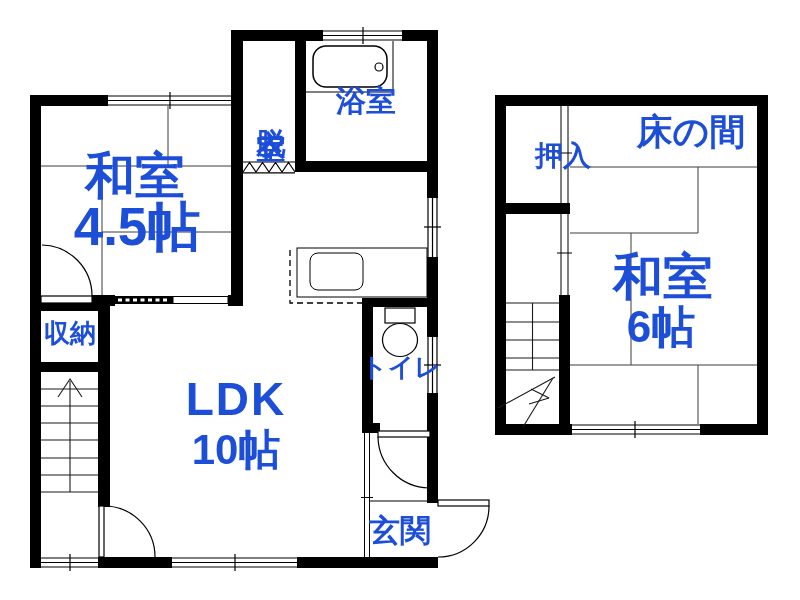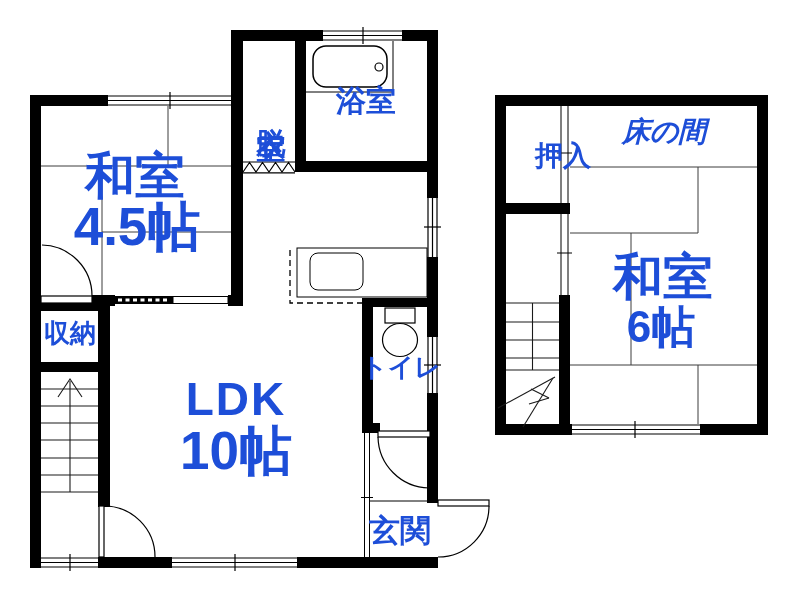--- a/index.html
+++ b/index.html
@@ -238,26 +238,26 @@
   <div class="lbl" style="left:135px;top:176px;font-size:50px;">和室</div>
   <div class="lbl" style="left:137px;top:226px;font-size:53px;">4.5帖</div>
 
   <div class="lbl vert" style="left:271px;top:107px;font-size:29px;">脱衣室</div>
 
   <div class="lbl" style="left:366px;top:101px;font-size:30px;">浴室</div>
 
   <div class="lbl" style="left:70px;top:333px;font-size:26px;">収納</div>
 
   <div class="lbl" style="left:236px;top:399px;font-size:46px;letter-spacing:2px;">LDK</div>
-  <div class="lbl" style="left:236px;top:450px;font-size:53px;">10帖</div>
+  <div class="lbl" style="left:236px;top:450px;font-size:42px;">10帖</div>
 
   <div class="lbl" style="left:400px;top:530px;font-size:31px;">玄関</div>
 
   <div class="lbl" style="left:401px;top:367px;font-size:26px;">トイレ</div>
 
   <div class="lbl" style="left:563px;top:156px;font-size:28px;">押入</div>
 
-  <div class="lbl" style="left:664px;top:132px;font-size:28px;font-style:italic;">床の間</div>
+  <div class="lbl" style="left:691px;top:132px;font-size:36px;">床の間</div>
 
   <div class="lbl" style="left:663px;top:277px;font-size:50px;">和室</div>
   <div class="lbl" style="left:661px;top:327px;font-size:44px;">6帖</div>
 
 </div>
 
 </body></html>

